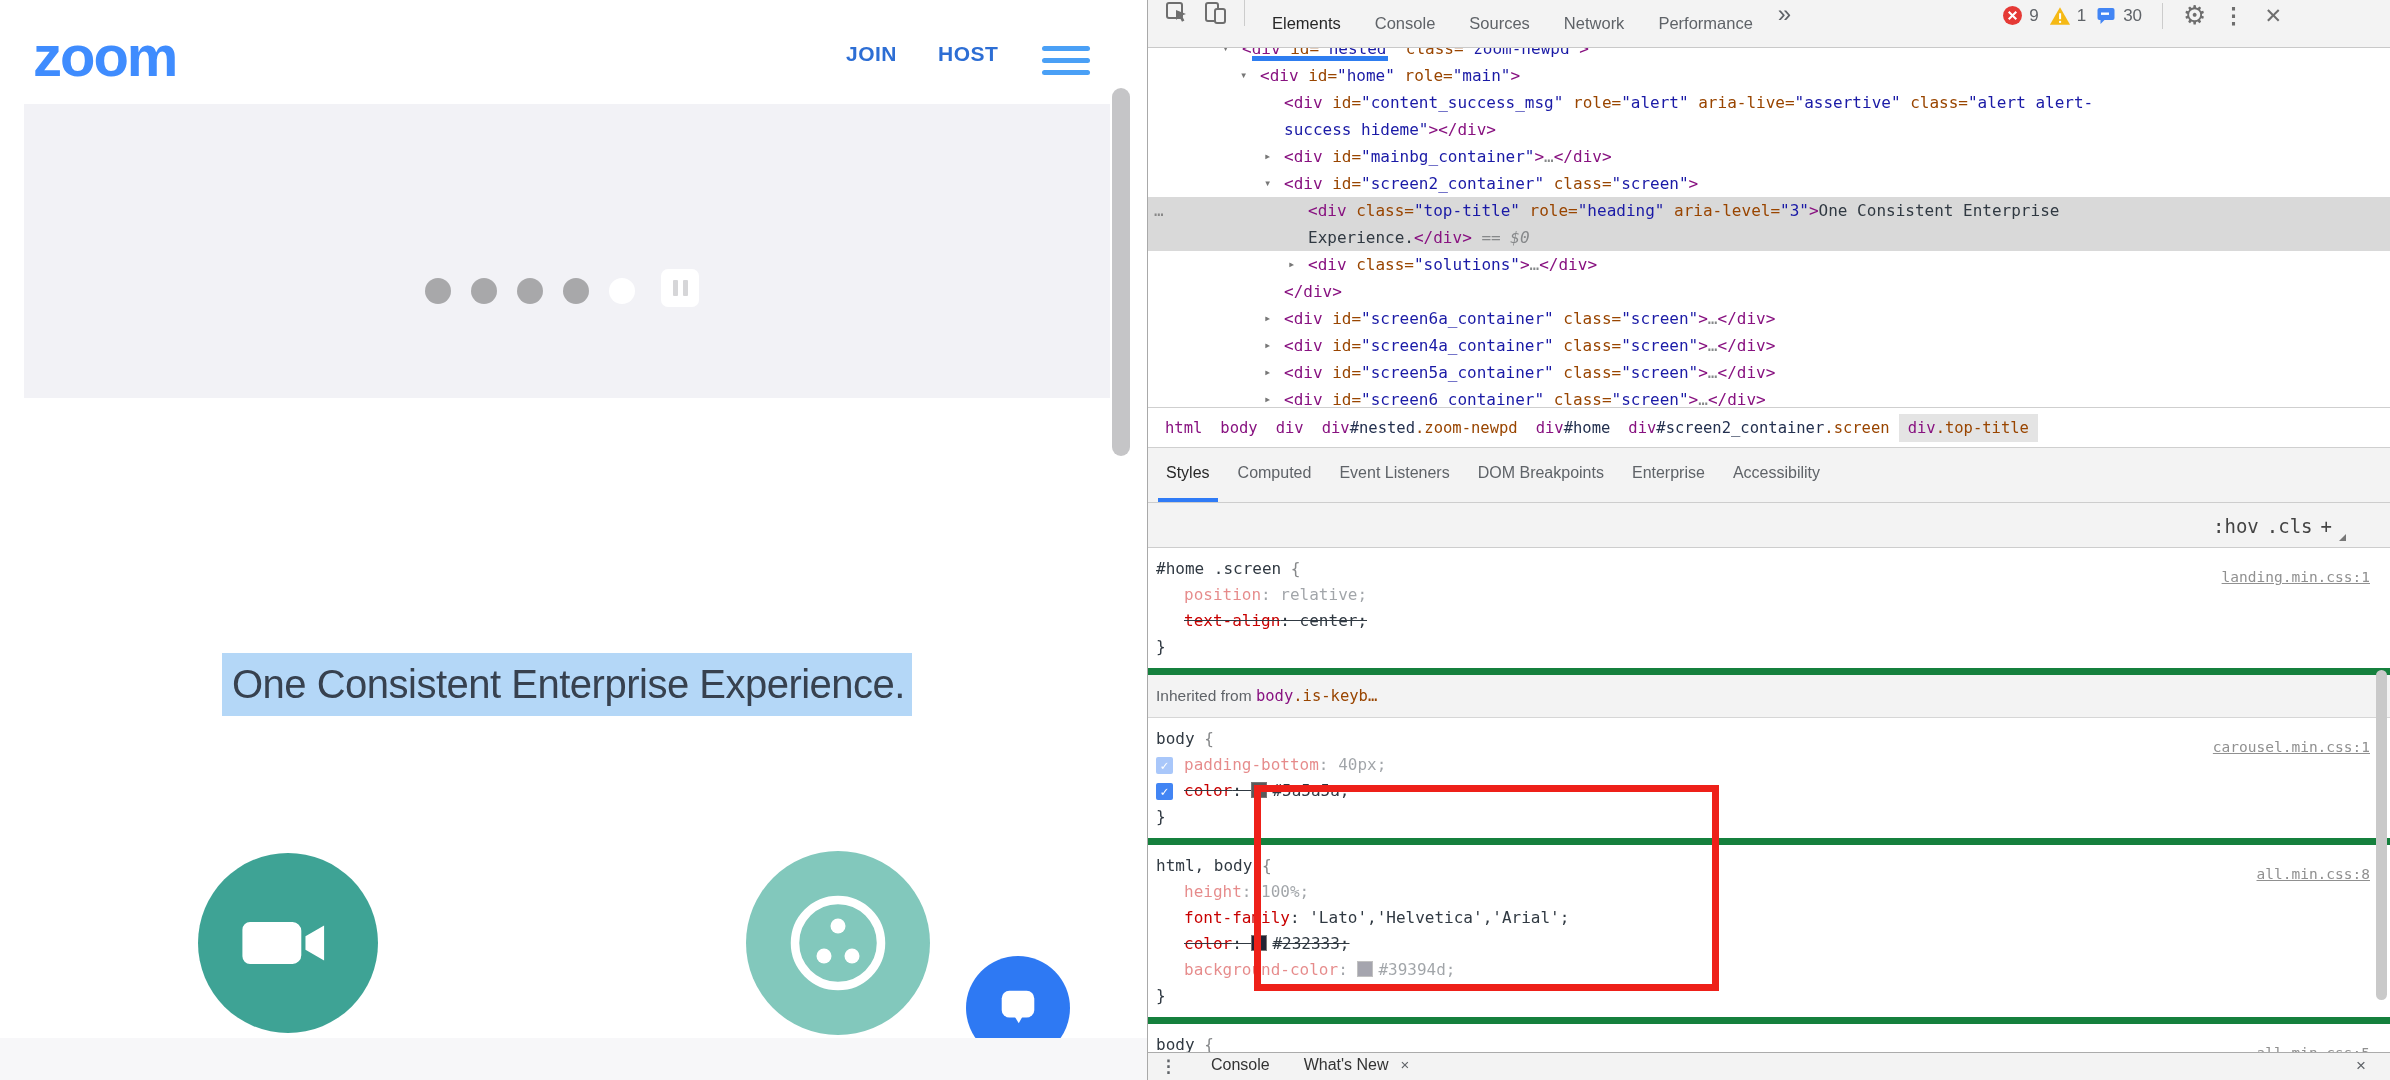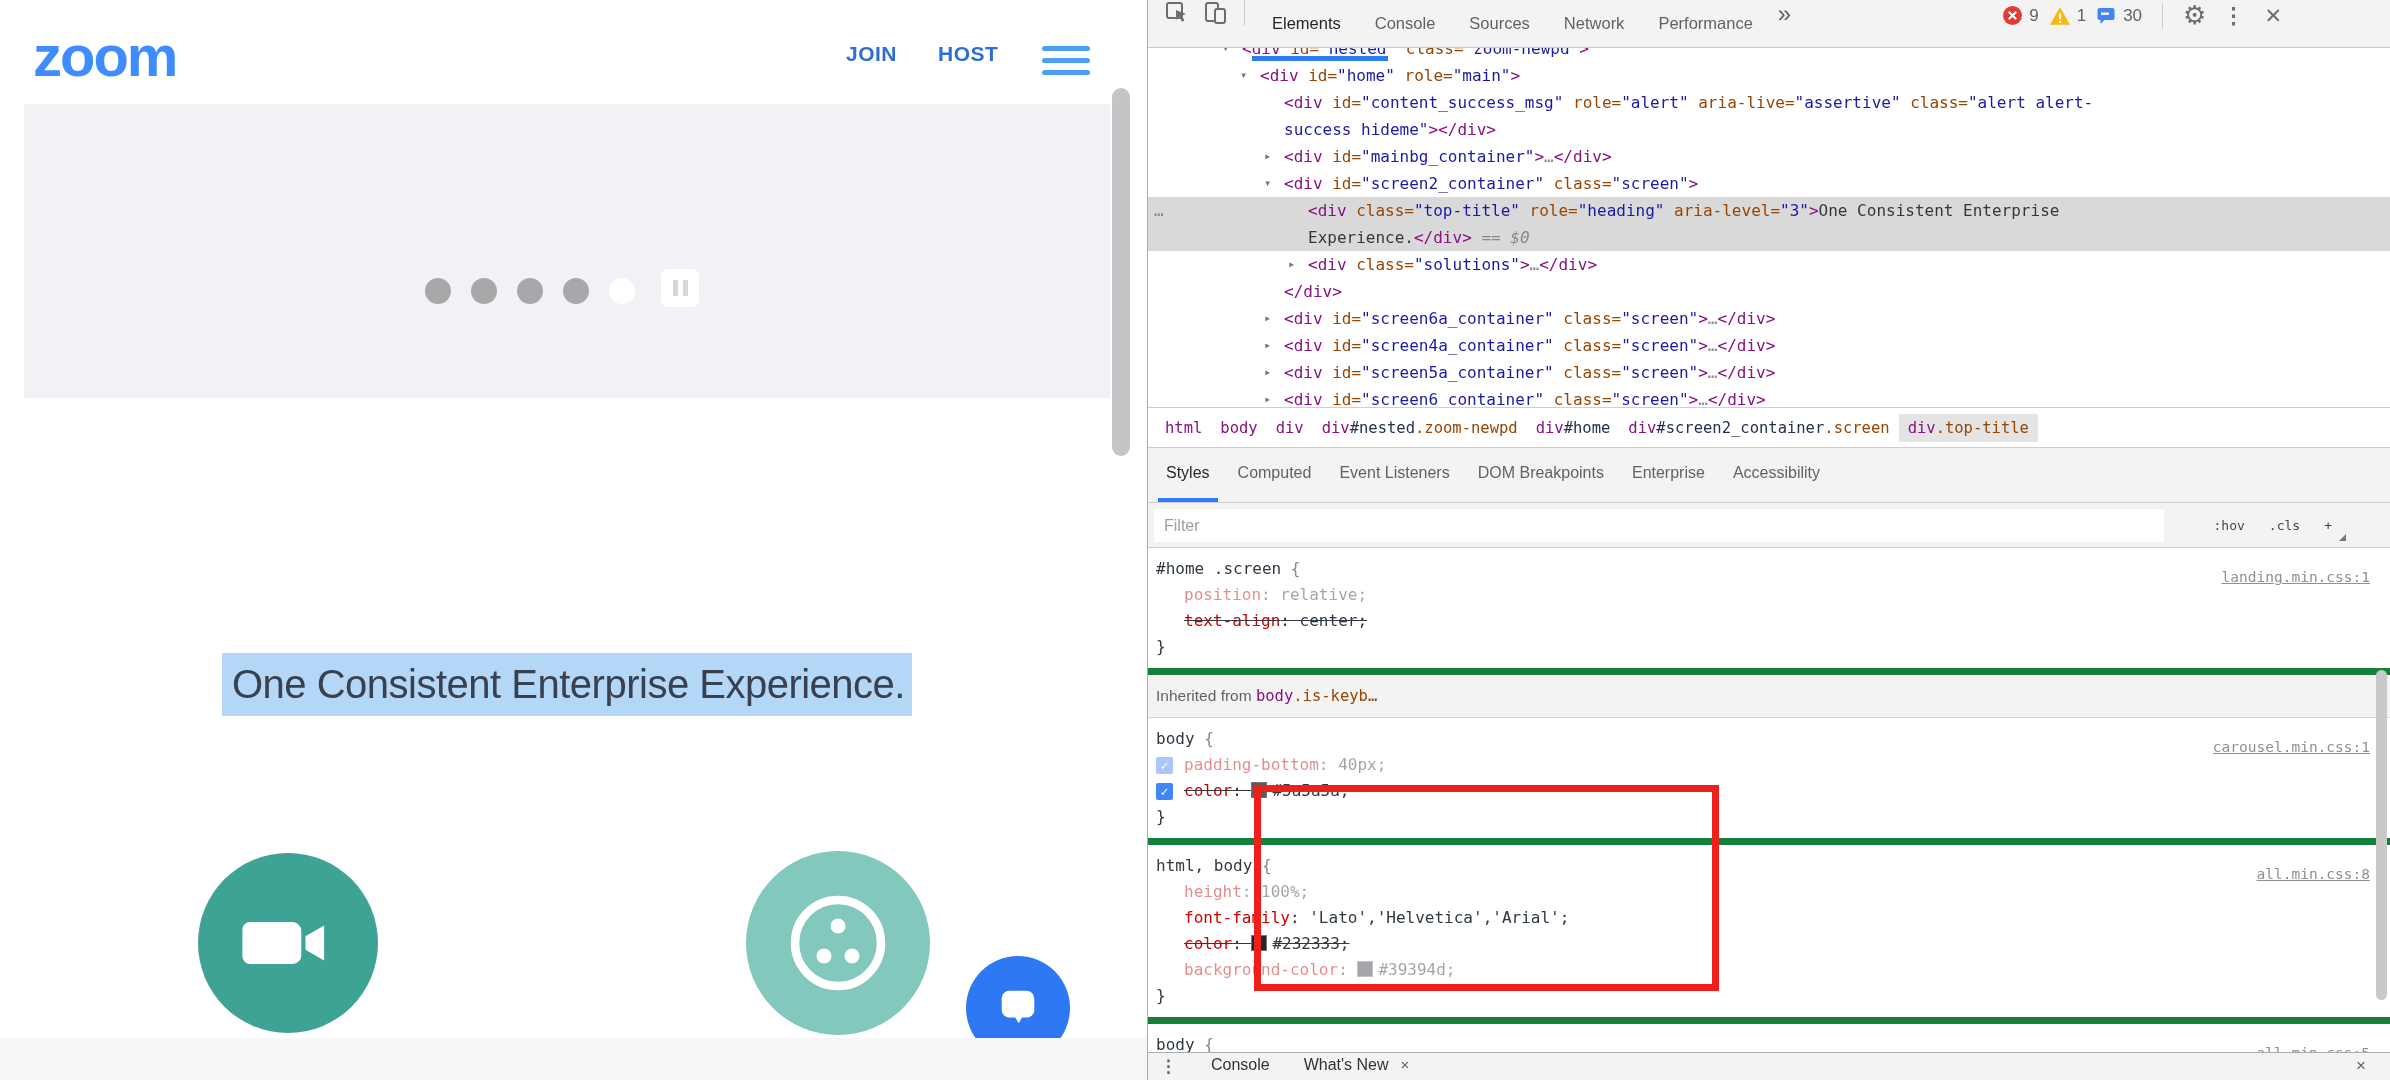--- a/index.html
+++ b/index.html
@@ -56,21 +56,21 @@
   .crumb.sel{background:#e4e4e4;}
   
   .dt-styletabs{height:55px;background:#f3f3f3;border-bottom:1px solid #cdcdcd;display:flex;padding-left:4px;box-sizing:border-box;}
   .stab{position:relative;padding:0 14px;font-size:16px;color:#5f6368;line-height:50px;cursor:pointer;}
   .stab.active{color:#282828;}
   .stab.active::after{content:"";position:absolute;left:6px;right:6px;bottom:0;height:4px;background:#2f7bf6;}
   
   .dt-filter{position:relative;height:45px;background:#f3f3f3;border-bottom:1px solid #cdcdcd;box-sizing:border-box;}
   .filter-input{position:absolute;left:6px;top:6px;width:990px;height:33px;border:none;background:#fff;font-size:16px;color:#444;padding:0 10px;outline:none;}
   .filter-input::placeholder{color:#9aa0a6;}
-  .toggles{position:absolute;right:58px;top:0;height:45px;display:flex;align-items:center;gap:24px;font-family:"DejaVu Sans Mono",monospace;font-size:13px;color:#444;}
+  .toggles{position:absolute;right:58px;top:0;height:45px;display:flex;align-items:center;gap:8px;font-family:"DejaVu Sans Mono",monospace;font-size:19px;color:#444;}
   .toggles span{cursor:pointer;}
   .cornertri{position:absolute;right:44px;bottom:6px;width:0;height:0;border-left:7px solid transparent;border-bottom:7px solid #777;}
   
   .dt-styles{position:relative;height:504px;overflow:hidden;font-family:"DejaVu Sans Mono",monospace;font-size:16px;color:#303942;}
   .sec{border-bottom:7px solid #15803d;padding:8px 0;position:relative;}
   .sline{height:26px;line-height:26px;padding-left:8px;white-space:pre;position:relative;}
   .dline{height:26px;line-height:26px;padding-left:36px;white-space:pre;position:relative;}
   .src{position:absolute;right:20px;top:8px;font-size:14.5px;color:#909090;text-decoration:underline;cursor:pointer;}
   .propname{color:#c80000;}
   .faded{opacity:.45;}
@@ -253,21 +253,20 @@
   <div class="dt-styletabs" id="stabs">
       <span class="stab active">Styles</span>
       <span class="stab">Computed</span>
       <span class="stab">Event Listeners</span>
       <span class="stab">DOM Breakpoints</span>
       <span class="stab">Enterprise</span>
       <span class="stab">Accessibility</span>
     </div>
 
   <div class="dt-filter">
-    <input class="filter-input" placeholder="Filter" style="">
     <span class="toggles" id="toggles">
         <span>:hov</span>
         <span>.cls</span>
         <span>+</span>
       </span>
     <span class="cornertri"></span>
   </div>
 
   <div class="dt-styles" id="styles">
 

